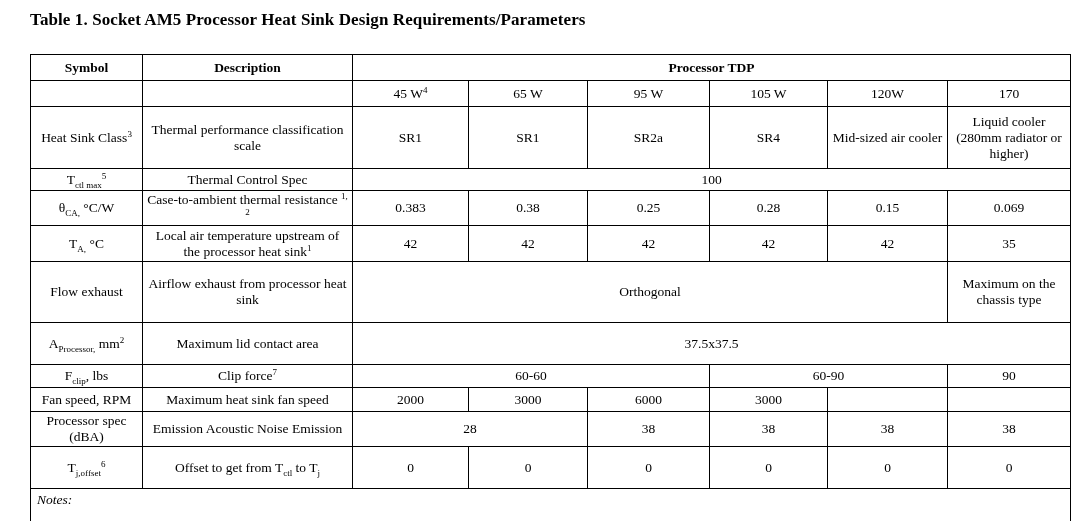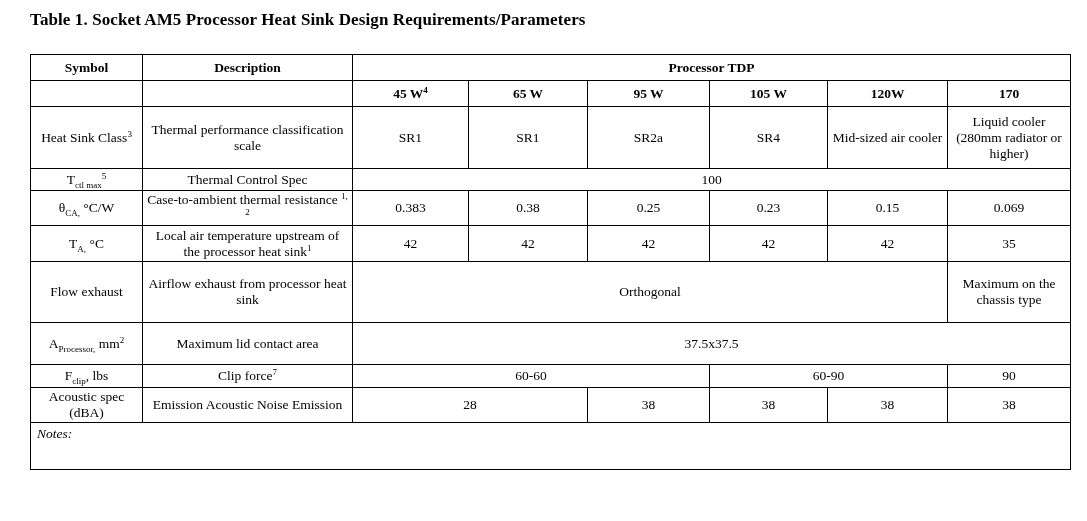--- a/index.html
+++ b/index.html
@@ -23,21 +23,21 @@
   table.req th, table.req td {
     border: 1px solid #000;
     text-align: center;
     vertical-align: middle;
     font-size: 13.5px;
     line-height: 16px;
     padding: 1px 4px;
     overflow: hidden;
   }
   table.req thead th { font-weight: bold; }
-  table.req thead tr.tdp-row th { font-weight: bold; margin-left: 43px; }
+  table.req thead tr.tdp-row th { font-weight: normal; margin-left: 43px; }
   sub, sup { line-height: 0; font-size: 9px; }
   sup { vertical-align: super; }
   sub { vertical-align: sub; text-align: center; }
   
   thead tr:nth-child(1) th { height: 23px; }
   thead tr:nth-child(2) th { height: 23px; }
   tbody tr:nth-child(1) td { height: 59px; }
   tbody tr:nth-child(2) td { height: 19px; }
   tbody tr:nth-child(3) td { height: 21px; }
   tbody tr:nth-child(4) td { height: 33px; }
@@ -104,21 +104,21 @@
           <td>T<sub>ctl max</sub><sup>5</sup></td>
           <td>Thermal Control Spec</td>
           <td colspan="6">100</td>
         </tr>
         <tr>
           <td>θ<sub>CA,</sub> °C/W</td>
           <td>Case-to-ambient thermal resistance <sup>1, 2</sup></td>
           <td>0.383</td>
           <td>0.38</td>
           <td>0.25</td>
-          <td>0.23</td>
+          <td>0.28</td>
           <td>0.15</td>
           <td>0.069</td>
         </tr>
         <tr>
           <td>T<sub>A,</sub> °C</td>
           <td>Local air temperature upstream of the processor heat sink<sup>1</sup></td>
           <td>42</td>
           <td>42</td>
           <td>42</td>
           <td>42</td>
@@ -137,26 +137,46 @@
           <td colspan="6">37.5x37.5</td>
         </tr>
         <tr>
           <td>F<sub>clip</sub>, lbs</td>
           <td>Clip force<sup>7</sup></td>
           <td colspan="3">60-60</td>
           <td colspan="2">60-90</td>
           <td>90</td>
         </tr>
         <tr>
-          <td>Acoustic spec (dBA)</td>
+          <td>Fan speed, RPM</td>
+          <td>Maximum heat sink fan speed</td>
+          <td>2000</td>
+          <td>3000</td>
+          <td>6000</td>
+          <td>3000</td>
+          <td></td>
+          <td></td>
+        </tr>
+        <tr>
+          <td>Processor spec (dBA)</td>
           <td>Emission Acoustic Noise Emission</td>
           <td colspan="2">28</td>
           <td>38</td>
           <td>38</td>
           <td>38</td>
           <td>38</td>
+        </tr>
+        <tr>
+          <td>T<sub>j,offset</sub><sup>6</sup></td>
+          <td>Offset to get from T<sub>ctl</sub> to T<sub>j</sub></td>
+          <td>0</td>
+          <td>0</td>
+          <td>0</td>
+          <td>0</td>
+          <td>0</td>
+          <td>0</td>
         </tr>
         <tr class="notes-row">
           <td colspan="8">Notes:</td>
         </tr>
       </tbody>
   </table>
 </div>
 
 </body></html>

